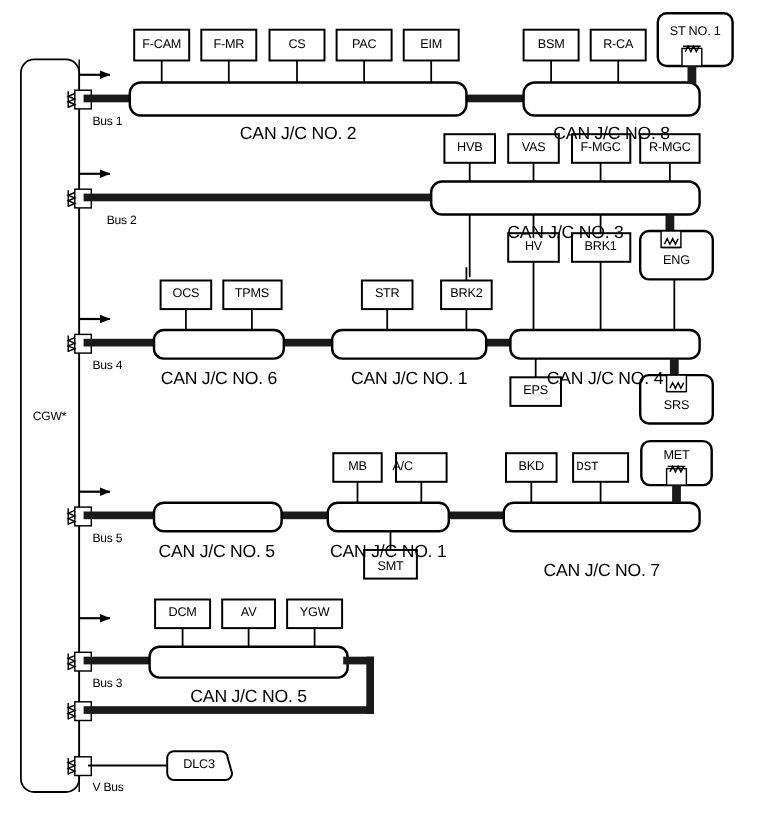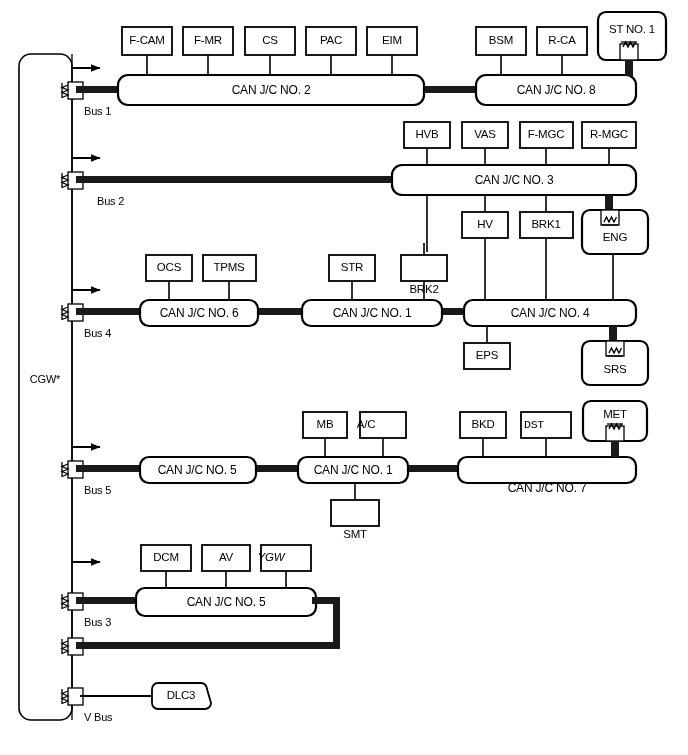--- a/index.html
+++ b/index.html
@@ -10,21 +10,21 @@
     position:absolute;
     font-family:"Liberation Sans", sans-serif;
     font-size:11px;
     color:#000;
     white-space:nowrap;
     line-height:1;
     letter-spacing:-0.2px;
   }
   .ctr{transform:translate(-50%,-50%);}
   .lft{transform:translate(0,-50%);}
-  .jc{font-size:12px;}
+  .jc{font-size:16px;margin-top:32px;}
   .bus{font-size:11px;}
   .node{font-size:11.5px;}
 </style>
 </head>
 <body>
 
 <div id="stage">
 
   <svg id="svgroot" viewBox="0 0 688 755">
     <defs>
@@ -247,40 +247,40 @@
   <div class="lbl ctr node" style="left:546px;top:135px;">F-MGC</div>
   <div class="lbl ctr node" style="left:609px;top:135px;">R-MGC</div>
   <div class="lbl ctr jc" style="left:514px;top:180px;">CAN J/C NO. 3</div>
   <div class="lbl ctr node" style="left:485px;top:225px;">HV</div>
   <div class="lbl ctr node" style="left:546px;top:225px;">BRK1</div>
   <div class="lbl ctr node" style="left:615px;top:238px;">ENG</div>
 
   <div class="lbl ctr node" style="left:169px;top:268px;">OCS</div>
   <div class="lbl ctr node" style="left:229px;top:268px;">TPMS</div>
   <div class="lbl ctr node" style="left:352px;top:268px;">STR</div>
-  <div class="lbl ctr node" style="left:424px;top:268px;margin-top:22px;">BRK2</div>
+  <div class="lbl ctr node" style="left:424px;top:268px;">BRK2</div>
   <div class="lbl ctr jc" style="left:199px;top:313px;">CAN J/C NO. 6</div>
   <div class="lbl ctr jc" style="left:372px;top:313px;">CAN J/C NO. 1</div>
   <div class="lbl ctr jc" style="left:550px;top:313px;">CAN J/C NO. 4</div>
   <div class="lbl ctr node" style="left:487px;top:356px;">EPS</div>
   <div class="lbl ctr node" style="left:615px;top:370px;">SRS</div>
 
   <div class="lbl ctr node" style="left:325px;top:425px;">MB</div>
   <div class="lbl ctr node" style="left:366px;top:425px;">A/C</div>
-  <div class="lbl ctr node" style="left:355px;top:535px;">SMT</div>
+  <div class="lbl ctr node" style="left:355px;top:516px;">SMT</div>
   <div class="lbl ctr node" style="left:483px;top:425px;">BKD</div>
   <div class="lbl ctr node" style="left:534px;top:425px;font-family:Liberation Mono, monospace;">DST</div>
   <div class="lbl ctr node" style="left:615px;top:415px;">MET</div>
   <div class="lbl ctr jc" style="left:197px;top:470px;">CAN J/C NO. 5</div>
   <div class="lbl ctr jc" style="left:353px;top:470px;">CAN J/C NO. 1</div>
   <div class="lbl ctr jc" style="left:547px;top:488px;">CAN J/C NO. 7</div>
 
   <div class="lbl ctr node" style="left:166px;top:558px;">DCM</div>
   <div class="lbl ctr node" style="left:226px;top:558px;">AV</div>
-  <div class="lbl ctr node" style="left:271px;top:558px;font-style:italic;">YGW</div>
+  <div class="lbl ctr node" style="left:286px;top:558px;">YGW</div>
   <div class="lbl ctr jc" style="left:226px;top:602px;">CAN J/C NO. 5</div>
 
   <div class="lbl ctr node" style="left:181px;top:696px;">DLC3</div>
 
   <div class="lbl lft bus" style="left:84px;top:111px;">Bus 1</div>
   <div class="lbl lft bus" style="left:84px;top:201px;padding-left:13px;">Bus 2</div>
   <div class="lbl lft bus" style="left:84px;top:333px;">Bus 4</div>
   <div class="lbl lft bus" style="left:84px;top:490px;">Bus 5</div>
   <div class="lbl lft bus" style="left:84px;top:622px;">Bus 3</div>
   <div class="lbl lft bus" style="left:84px;top:717px;">V Bus</div>

